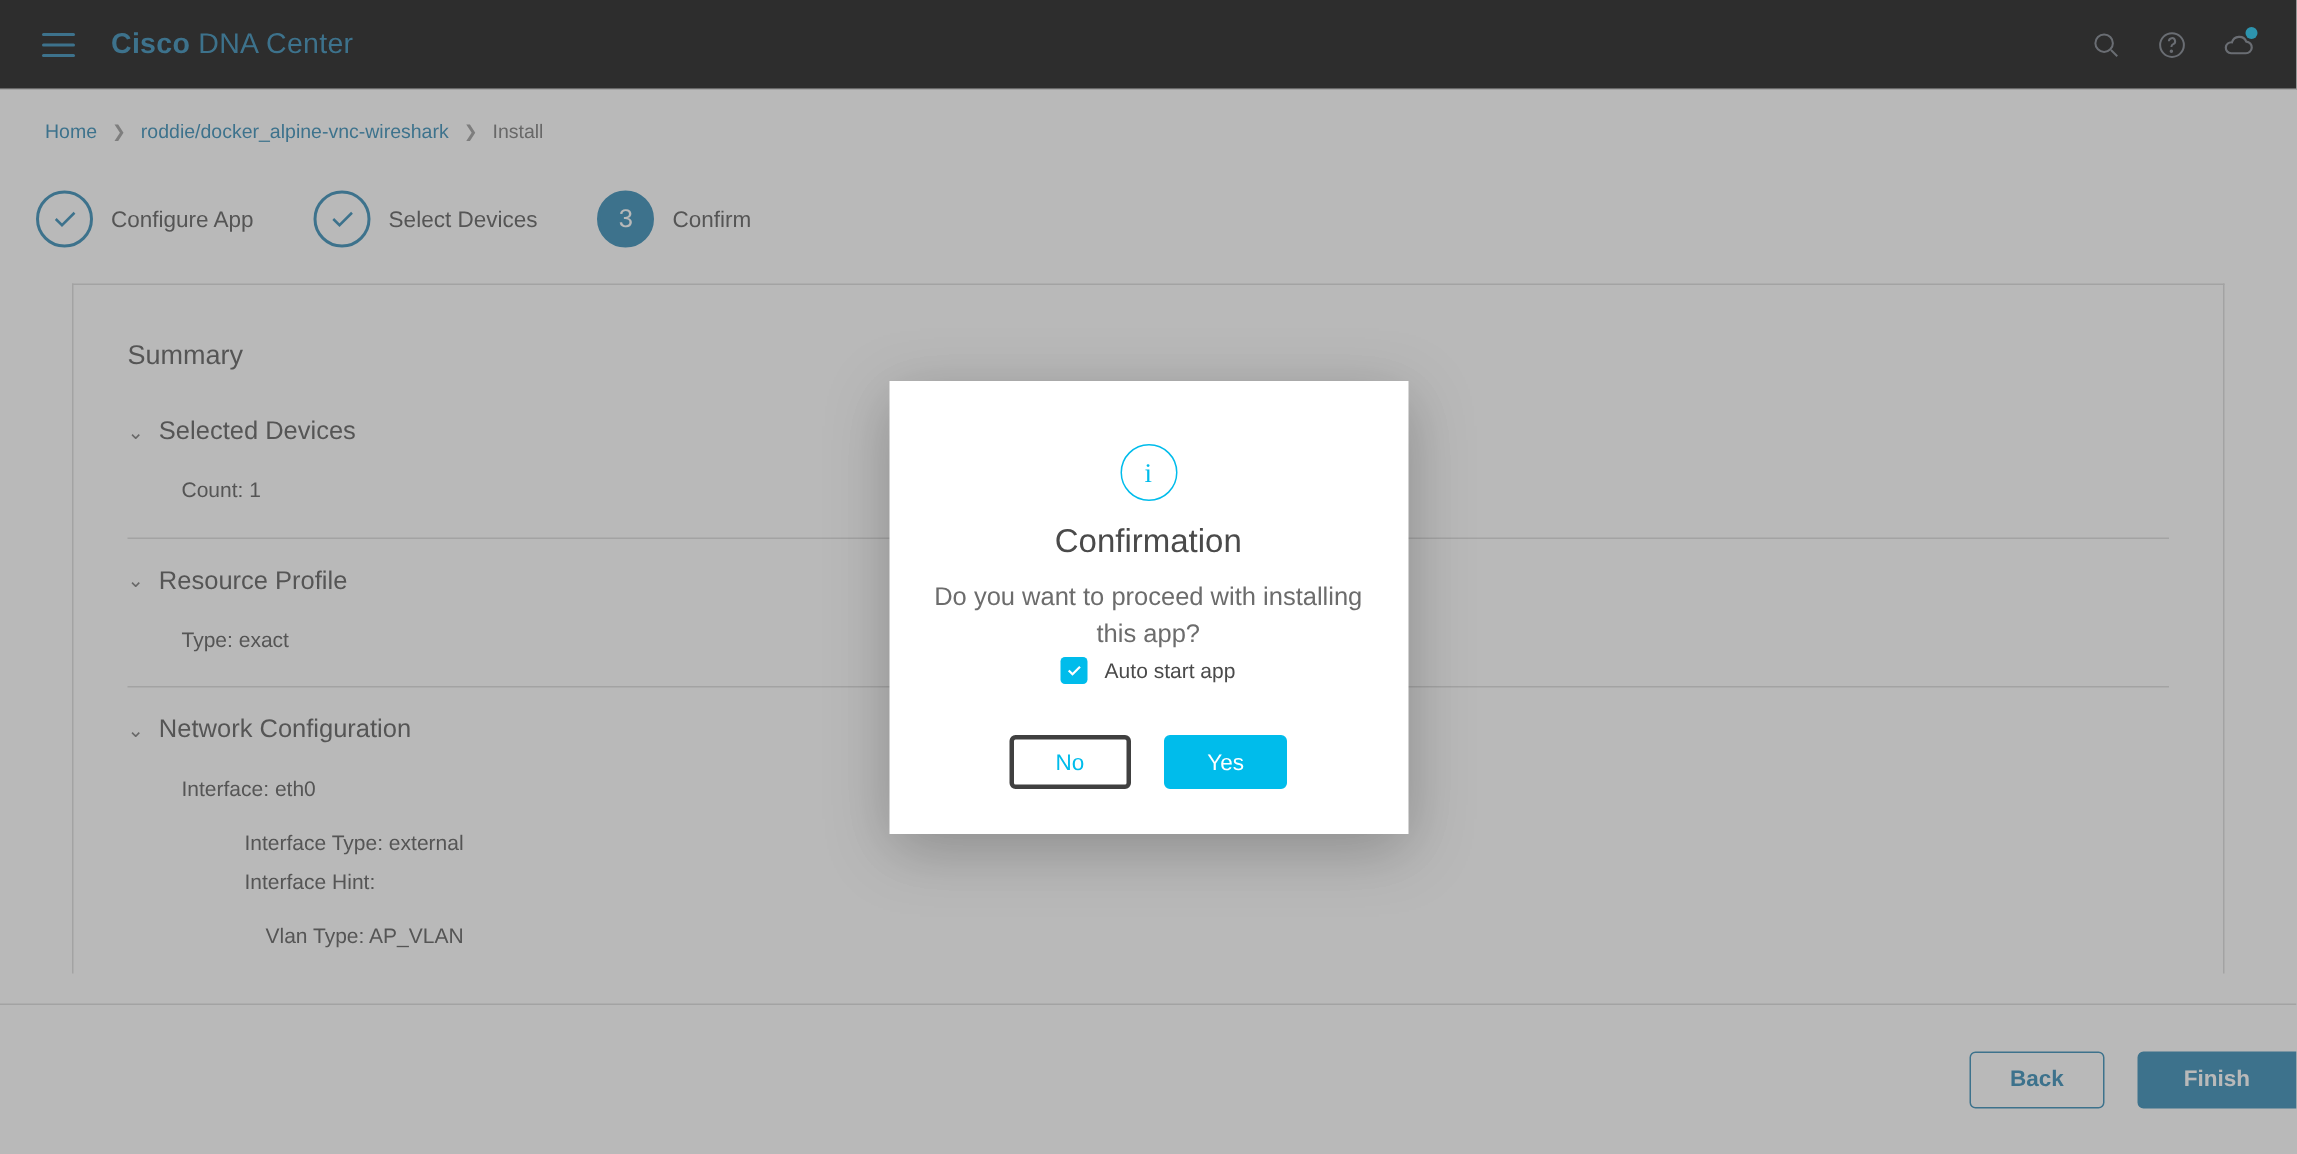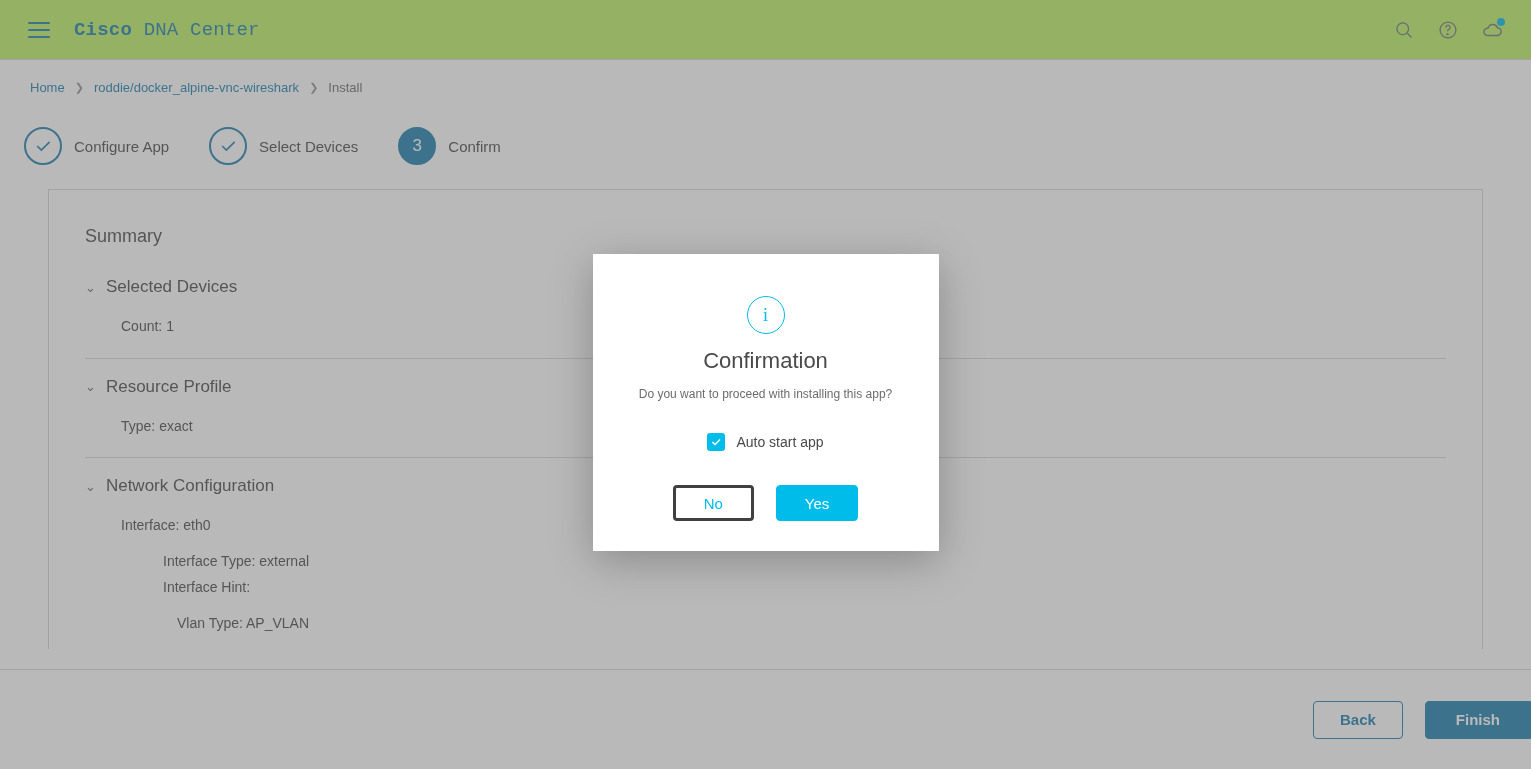--- a/index.html
+++ b/index.html
@@ -14,22 +14,21 @@
   }
 
   
   .app-header {
     height: 60px;
     border-bottom: 1px solid #d7d7d7;
     display: flex;
     align-items: center;
     padding: 0 28px;
     justify-content: space-between;
-    background: #bef264;
-    font-family: Liberation Mono, monospace;
+    background: #000000;
   }
   .header-left { display: flex; align-items: center; gap: 24px; }
   .menu-icon { width: 22px; height: 16px; display: flex; flex-direction: column; justify-content: space-between; cursor: pointer; }
   .menu-icon span { display: block; height: 2px; background: #1e7fae; border-radius: 1px; }
   .brand { font-size: 19px; color: #1e7fae; font-weight: 400; letter-spacing: 0.2px; }
   .brand b { font-weight: 700; }
   .header-right { display: flex; align-items: center; gap: 22px; }
   .header-icon {
     width: 22px; height: 22px; color: #6f7680; cursor: pointer;
     display:flex; align-items:center; justify-content:center;
@@ -116,21 +115,21 @@
     box-shadow: 0 10px 40px rgba(0,0,0,0.25);
     padding: 42px 28px 30px 28px;
     text-align: center;
   }
   .modal-icon {
     width: 38px; height:38px; border:1.5px solid #00bceb; border-radius:50%;
     display:flex;align-items:center;justify-content:center;
     margin: 0 auto 14px auto; color:#00bceb; font-family: Georgia, serif; font-size:18px;
   }
   .modal-title { font-size: 22px; color:#4a4a4a; font-weight:300; margin-bottom:12px; }
-  .modal-text { font-size: 12px; color:#6c6c6c; line-height:1.45; margin-bottom:30px; }
+  .modal-text { font-size: 17px; color:#6c6c6c; line-height:1.45; margin-bottom:3px; }
   .modal-check { display:flex; align-items:center; justify-content:center; gap:11px; margin-bottom:34px; font-size:14px; color:#4a4a4a;}
   .checkbox {
     width:18px;height:18px;border-radius:3px;background:#00bceb;
     display:flex;align-items:center;justify-content:center;color:#fff;cursor:pointer;
   }
   .modal-actions { display:flex; justify-content:center; gap:22px; }
   .mbtn { height:36px; padding:0 28px; border-radius:4px; font-size:15px; cursor:pointer; display:inline-flex;align-items:center;justify-content:center; }
   .mbtn-no { border:3px solid #404040; color:#00bceb; background:#fff; }
   .mbtn-yes { border:1px solid #00bceb; color:#fff; background:#00bceb; }
 

